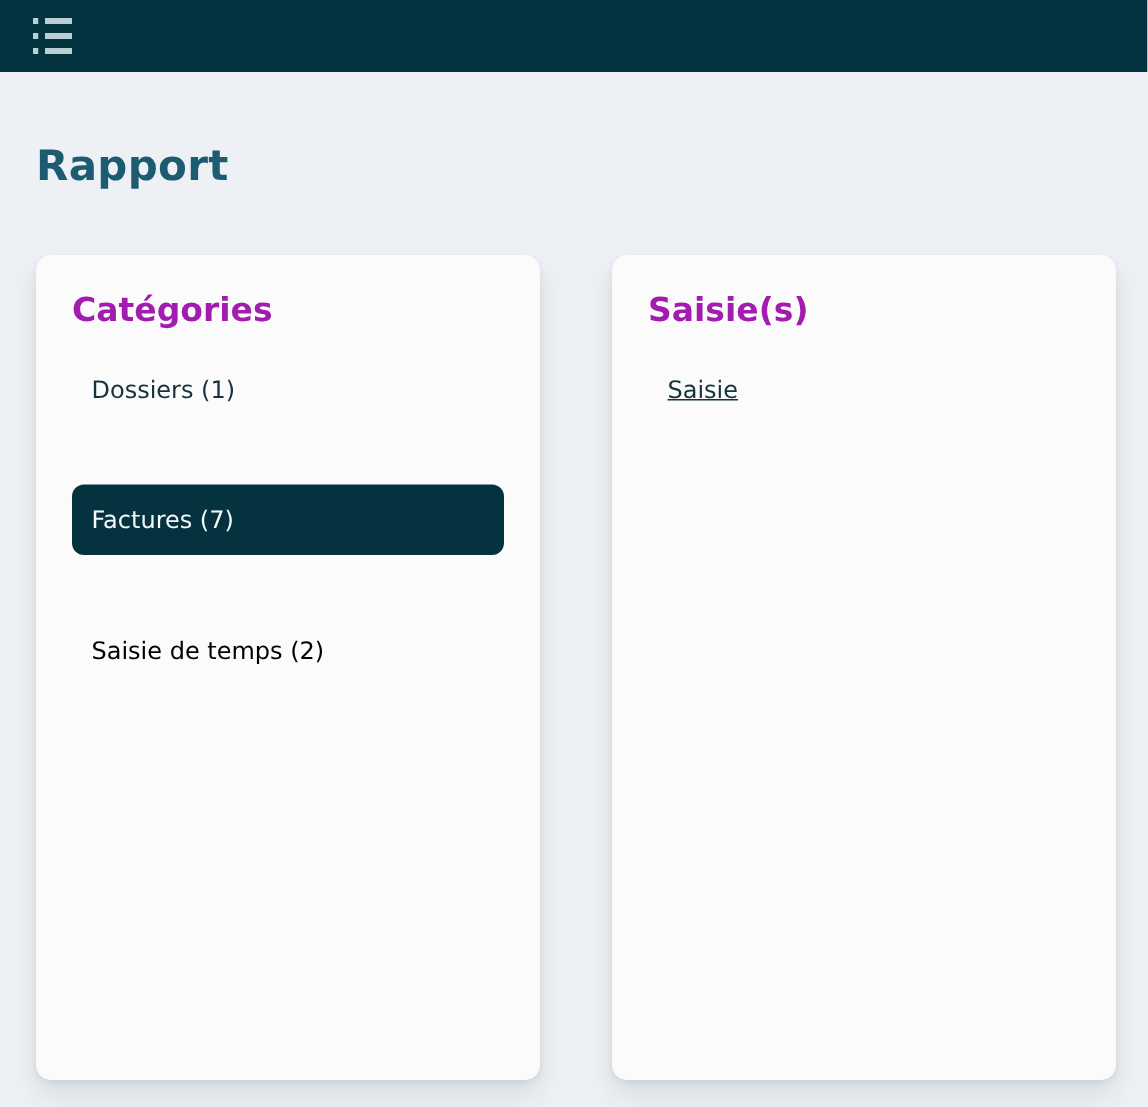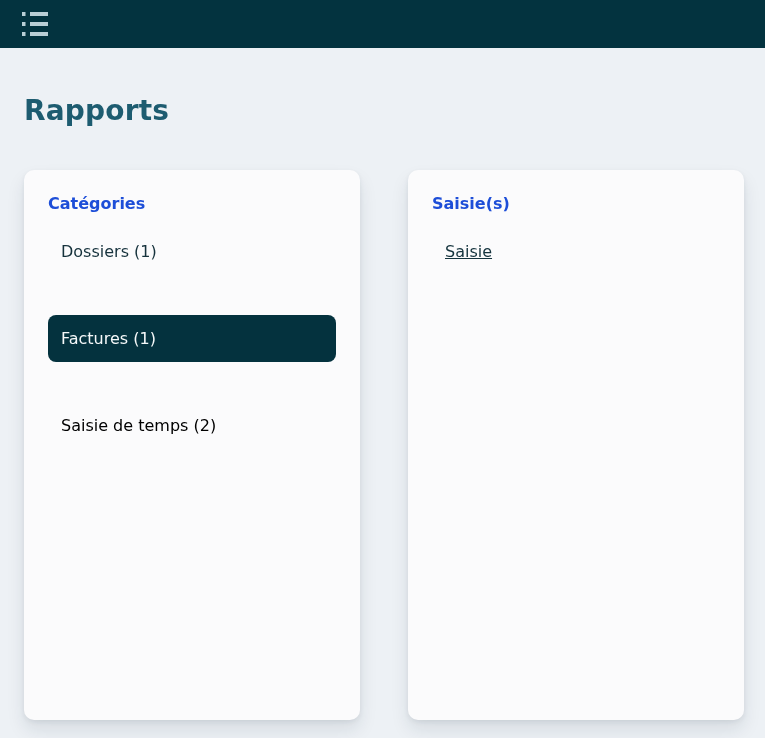--- a/index.html
+++ b/index.html
@@ -50,24 +50,24 @@
   .card {
     width: 336px;
     height: 550px;
     background: #fbfbfc;
     border-radius: 10px;
     box-shadow: 0 10px 18px rgba(23, 43, 58, 0.10), 0 2px 5px rgba(23, 43, 58, 0.07);
     padding: 24px;
   }
   .card-title {
     margin: 0 0 14px 0;
-    font-size: 16px;
+    font-size: 22px;
     line-height: 1.3;
     font-weight: 700;
-    color: #1d4ed8;
+    color: #a21caf;
   }
 
   
   .cat-list { display: flex; flex-direction: column; gap: 40px; }
   .cat-item {
     height: 47px;
     display: flex;
     align-items: center;
     padding: 0 13px;
     border-radius: 8px;
@@ -112,32 +112,32 @@
           <rect x="0" y="10" width="3.5" height="4"></rect>
           <rect x="8" y="10" width="18" height="4"></rect>
           <rect x="0" y="20" width="3.5" height="4"></rect>
           <rect x="8" y="20" width="18" height="4"></rect>
         </g>
       </svg>
     </span>
   </button>
 </header>
 
-<h1 class="page-title">Rapports</h1>
+<h1 class="page-title">Rapport</h1>
 
 <main class="cards">
 
   <section class="card">
     <h2 class="card-title">Catégories</h2>
     <div class="cat-list">
       <div class="cat-item">
         <span>Dossiers (1)</span>
       </div>
       <div class="cat-item selected">
-        <span>Factures (1)</span>
+        <span>Factures (7)</span>
       </div>
       <div class="cat-item disabled">
         <span>Saisie de temps (2)</span>
       </div>
     </div>
   </section>
 
   <section class="card">
     <h2 class="card-title">Saisie(s)</h2>
     <div>

